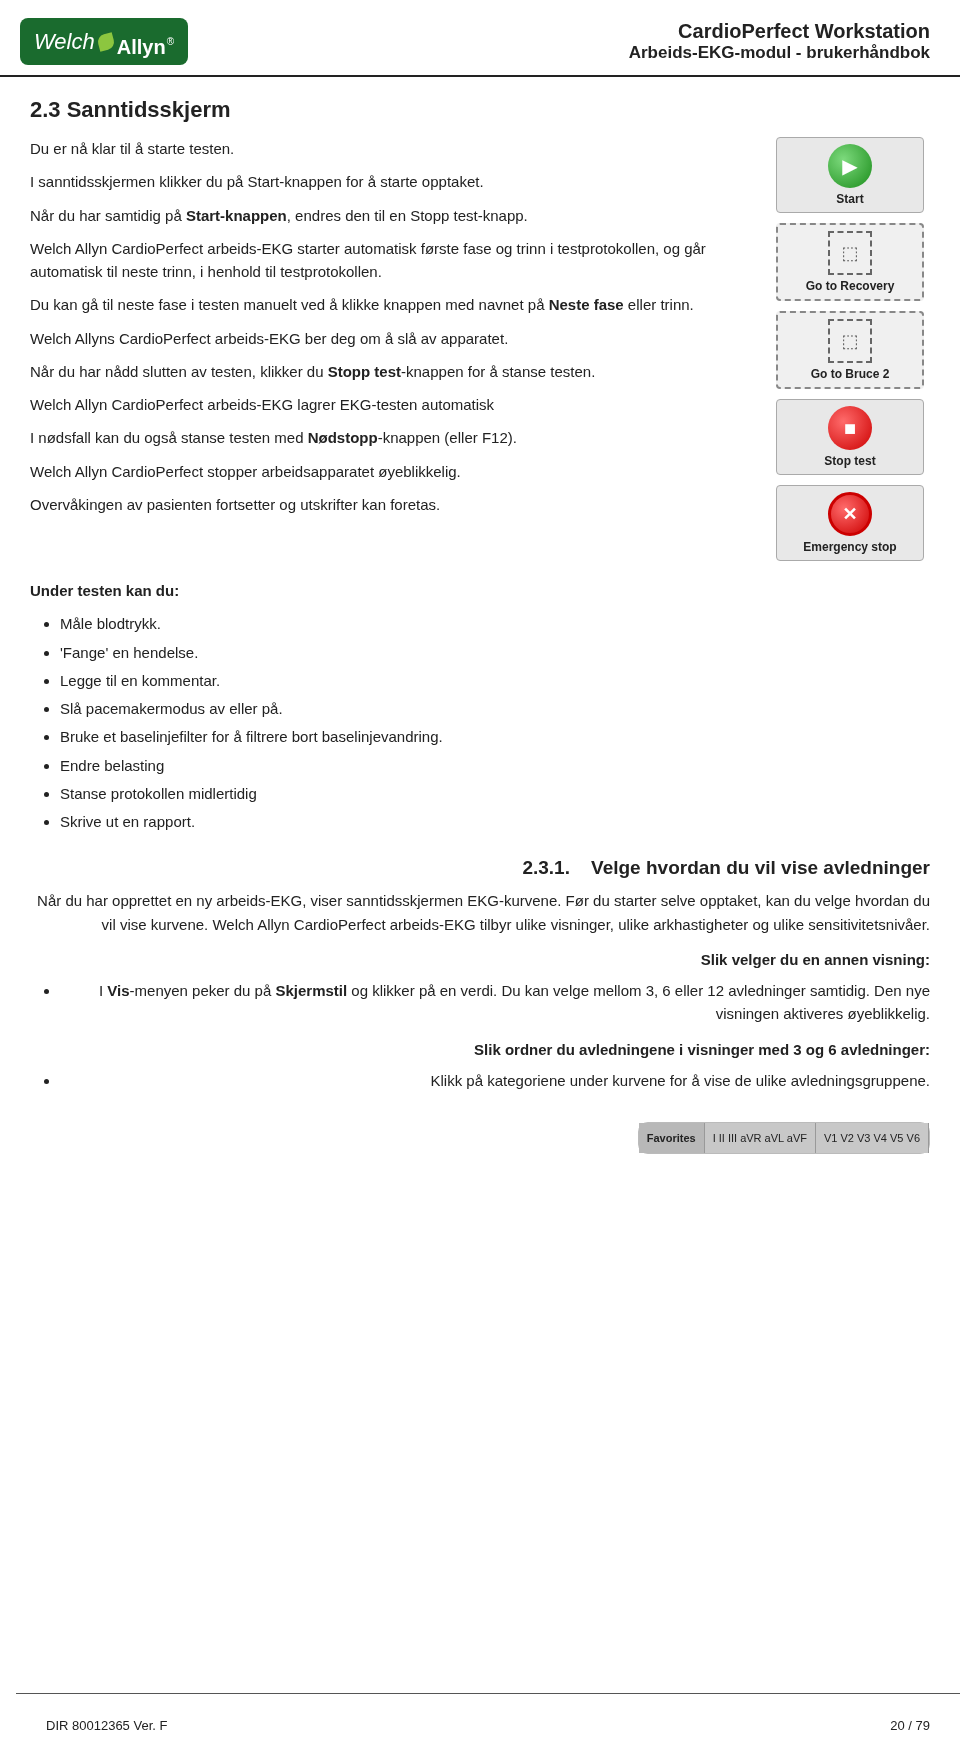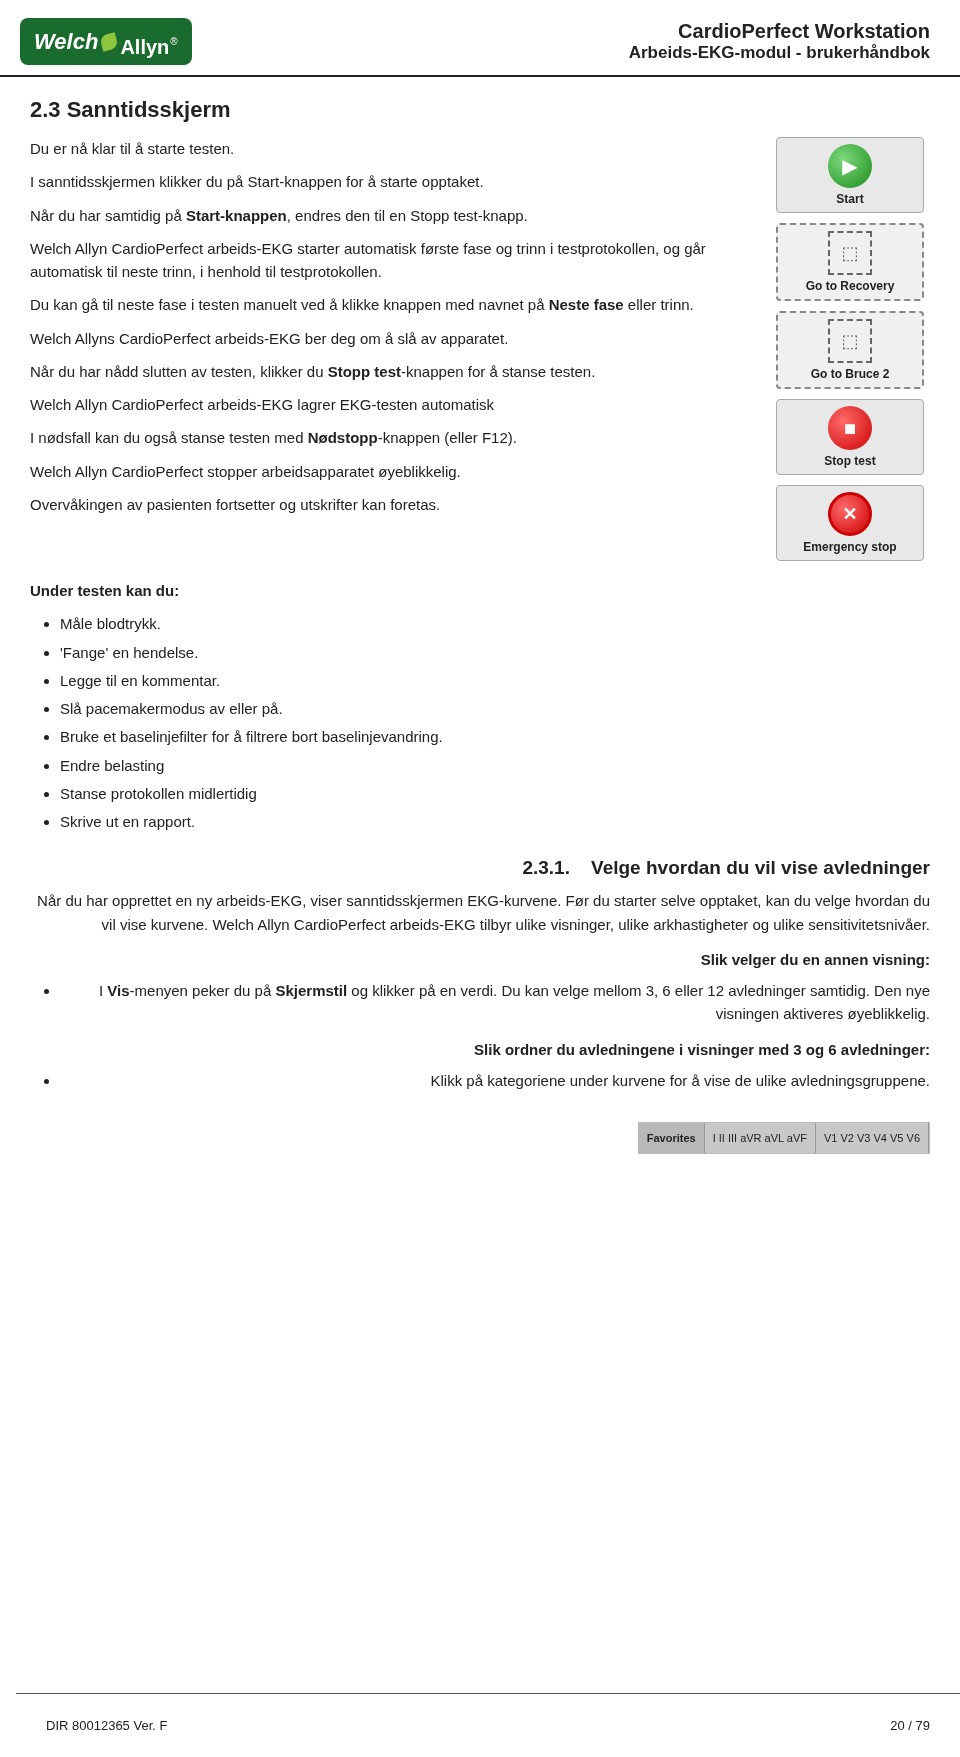--- a/index.html
+++ b/index.html
@@ -149,21 +149,21 @@
       margin-top: 12px;
     }
 
     
     .ekg-tabs {
       margin-top: 18px;
       border: 1px solid #bbb;
       display: inline-block;
       background: #d8d8d8;
       padding: 0;
-      border-radius: 0;
+      border-radius: 10px;
     }
     .ekg-tabs-inner {
       display: flex;
       align-items: stretch;
       height: 30px;
       font-size: 11px;
     }
     .ekg-tab {
       padding: 0 8px;
       border-right: 1px solid #999;
@@ -205,21 +205,21 @@
       margin-top: 18px;
     }
   </style>
 </head>
 <body>
 
 <div class="header">
   <div class="logo-area">
     <div class="logo-box">
 
-      <span style="color:#fff; font-size:22px; font-weight:bold; font-style:italic;">Welch</span>
+      <span style="color:#fff; font-size:22px; font-weight:normal; font-style:italic;">Welch</span>
       <span style="display:inline-block; width:16px; height:16px; background:#8cc63f; border-radius:50% 0 50% 0; margin:0 3px; transform:rotate(-15deg);"></span>
       <span style="color:#fff; font-size:20px; font-weight:bold; margin-top:12px;">Allyn</span>
       <span style="color:#fff; font-size:10px; vertical-align:super; margin-left:1px;">®</span>
     </div>
   </div>
   <div class="header-right">
     <div class="header-title">CardioPerfect Workstation</div>
     <div class="header-subtitle">Arbeids-EKG-modul - brukerhåndbok</div>
   </div>
 </div>

